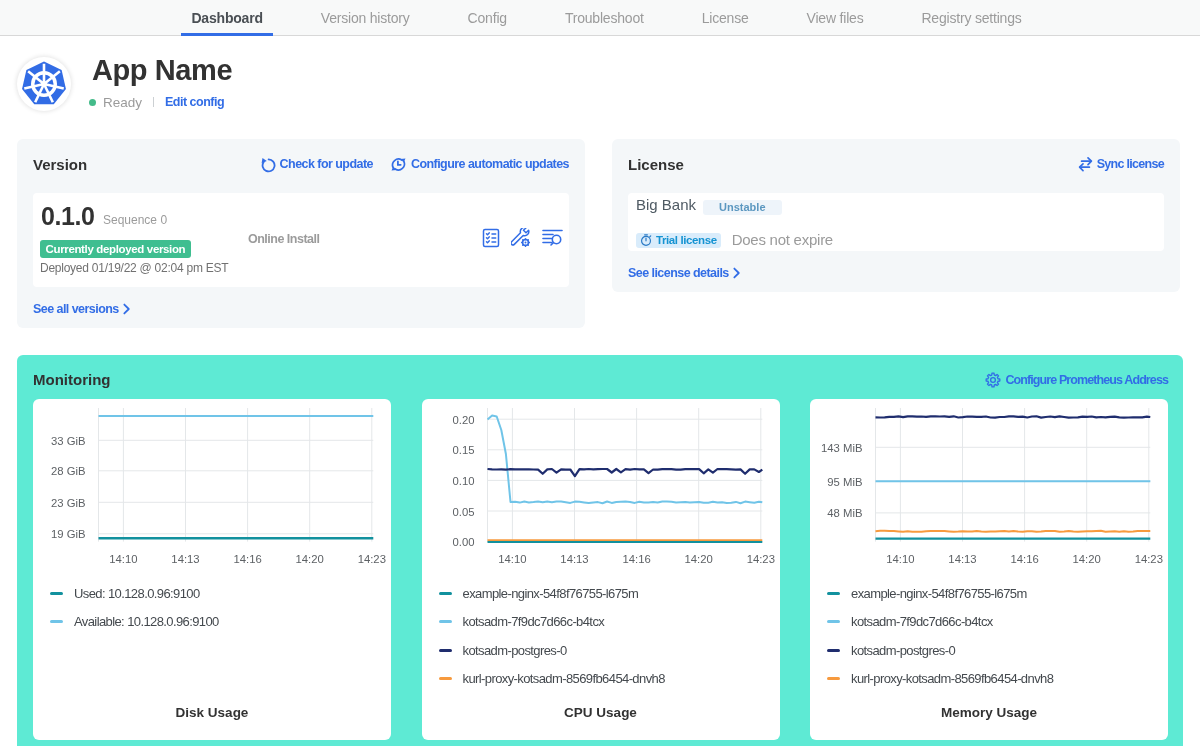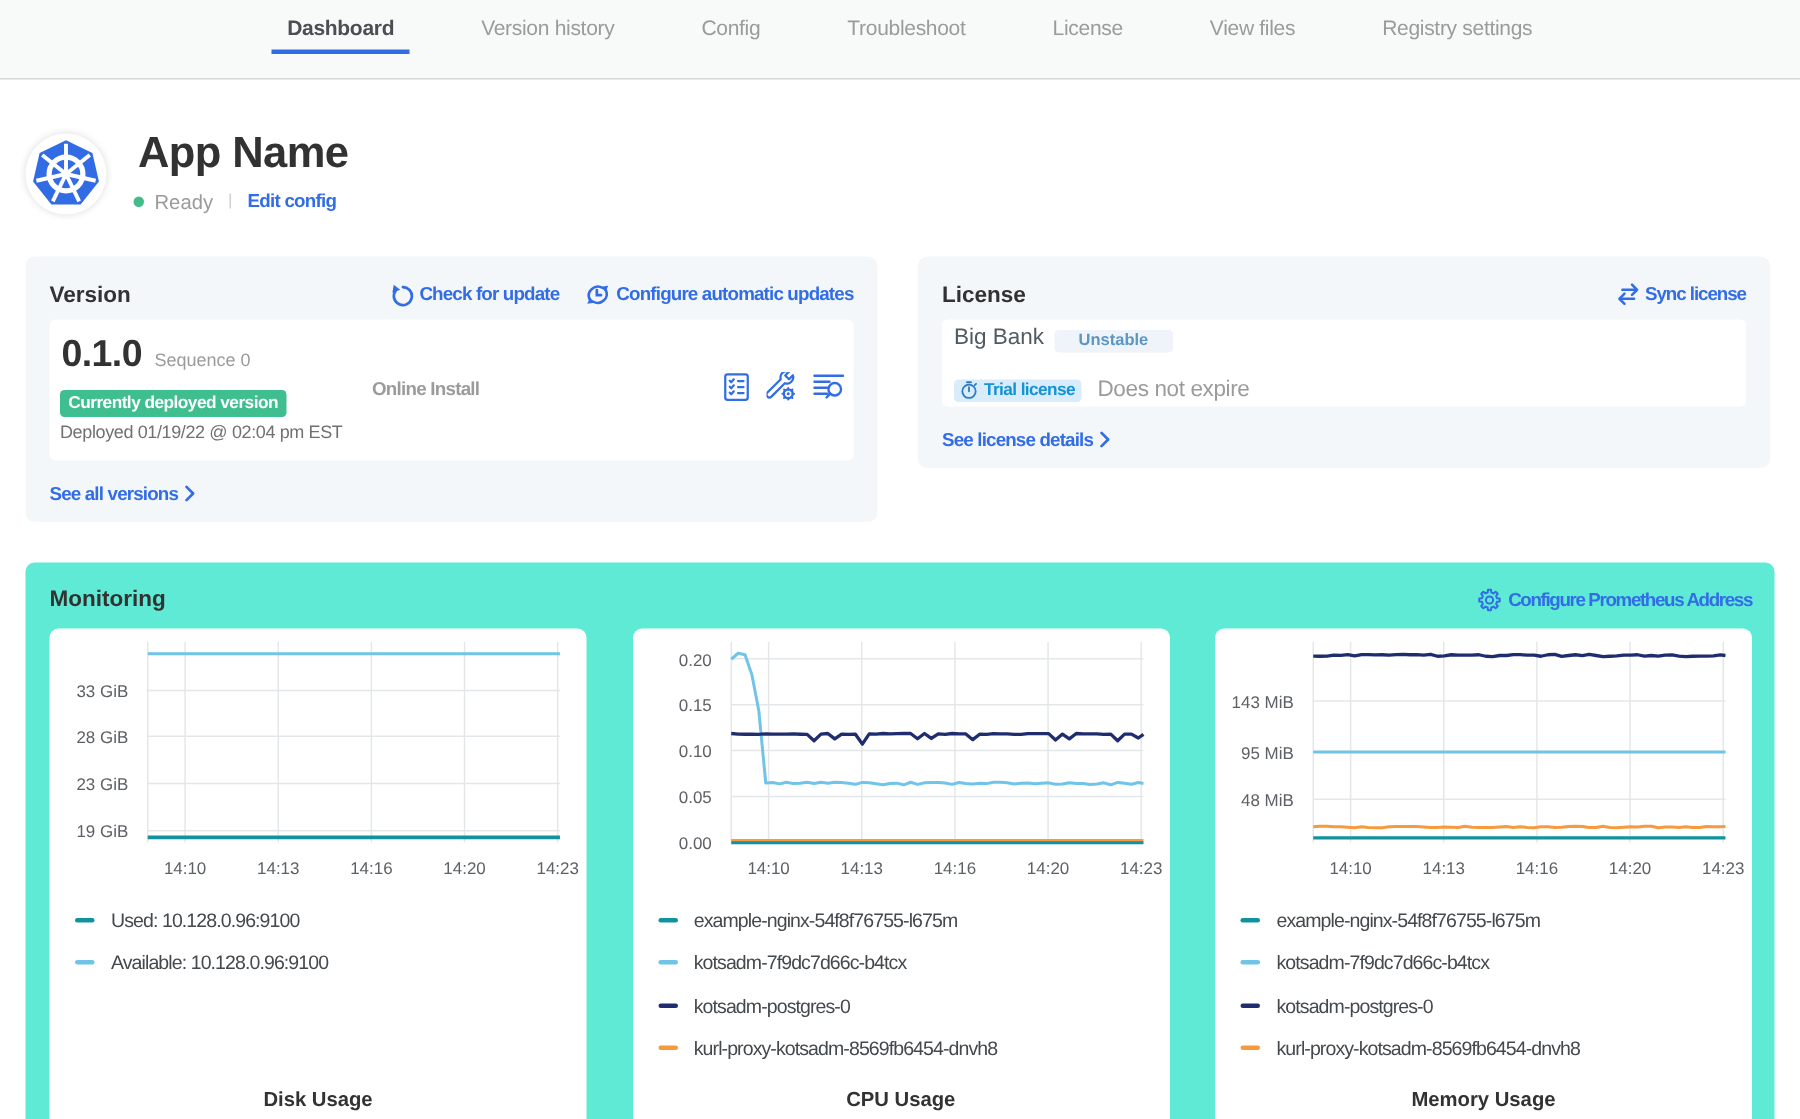--- a/index.html
+++ b/index.html
@@ -1,37 +1,37 @@
 <!DOCTYPE html>
 <html><head>
 <meta charset="utf-8">
 <style>
 *{box-sizing:border-box;margin:0;padding:0}
 html,body{width:1200px;background:#fff;font-family:"Liberation Sans",sans-serif;-webkit-font-smoothing:antialiased}
-.nav{height:53px;background:#f8f9f9;border-bottom:1px solid #d8d8d8;display:flex;justify-content:center;padding-left:13px}
+.nav{height:36px;background:#f8f9f9;border-bottom:1px solid #d8d8d8;display:flex;justify-content:center;padding-left:13px}
 .nav .tab{font-size:14px;letter-spacing:-.2px;color:#9b9b9b;padding:0 10px;margin:0 19px;line-height:37px;height:36px;border-bottom:3px solid transparent}
 .nav .tab.active{color:#4a4f54;font-weight:700;border-bottom-color:#326de6}
-.hdr{display:flex;margin:36px 0 0 17px;align-items:flex-start;height:54px}
+.hdr{display:flex;margin:21px 0 0 17px;align-items:flex-start;height:54px}
 .k8slogo{width:54px;height:54px;border-radius:50%;background:#fff;box-shadow:0 0 4px 1px rgba(0,0,0,.1);display:flex;align-items:center;justify-content:center}
 .hdrtxt{margin-left:21px}
 .appname{font-size:29px;font-weight:700;color:#323232;letter-spacing:-.4px;line-height:32px;margin-top:-3px}
 .statusrow{display:flex;align-items:center;margin-top:7px;height:18px;margin-left:-3px}
 .dot{width:7px;height:7px;border-radius:50%;background:#44bb8a;margin-right:7px}
 .ready{font-size:13.5px;color:#9b9b9b}
 .vbar{width:1px;height:10px;background:#ccd0d3;margin:0 11px}
 .bluelink{font-size:12.5px;font-weight:700;color:#326de6;letter-spacing:-.5px}
 .cardsrow{display:flex;margin:28px 17px 0 17px;gap:27px;align-items:flex-start}
 .card{background:#f4f7f9;border-radius:6px;padding:15px 16px 12px 16px;width:568px}
 .cardhead{display:flex;justify-content:space-between;align-items:center;height:20px}
 .cardtitle{font-size:15px;font-weight:700;color:#323232}
 .headlinks{display:flex;align-items:center}
 .hlink{display:flex;align-items:center;font-size:12.5px;font-weight:700;color:#326de6;letter-spacing:-.55px}
 .hlink svg{margin-right:4px}
 .hlink+.hlink{margin-left:17px}
-.ibox{background:#fff;border-radius:4px;margin-top:7px;position:relative}
+.ibox{background:#fff;border-radius:4px;margin-top:19px;position:relative}
 .ibox-v{height:94px}
 .vnum{position:absolute;left:8px;top:10px;font-size:25px;font-weight:700;color:#323232;letter-spacing:-.4px;line-height:26px}
 .seq{position:absolute;left:70px;top:21px;font-size:12px;color:#9b9b9b;line-height:13px}
 .gbadge{position:absolute;left:7px;top:47px;background:#3fbe90;color:#fff;font-size:11.5px;font-weight:700;letter-spacing:-.35px;padding:0 5.5px;line-height:18px;border-radius:3px}
 .deployed{position:absolute;left:7px;top:68px;font-size:12px;letter-spacing:-.25px;color:#717171;line-height:14px}
 .online{position:absolute;left:215px;top:39px;font-size:12.5px;font-weight:700;color:#9b9b9b;letter-spacing:-.5px}
 .vicons{position:absolute;right:6px;top:35px;display:flex;gap:10px}
 .seelink{display:flex;align-items:center;font-size:12.5px;font-weight:700;color:#326de6;letter-spacing:-.55px;margin-top:14px;height:15px}
 .seelink svg{margin-left:4px}
 .ibox-l{height:58px;padding:1px 8px}

